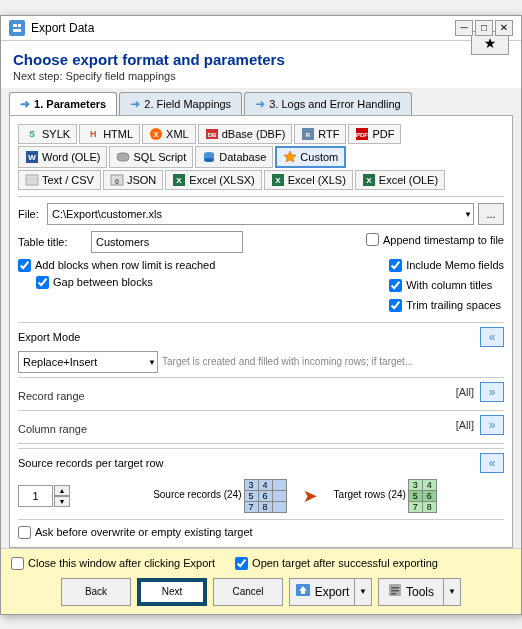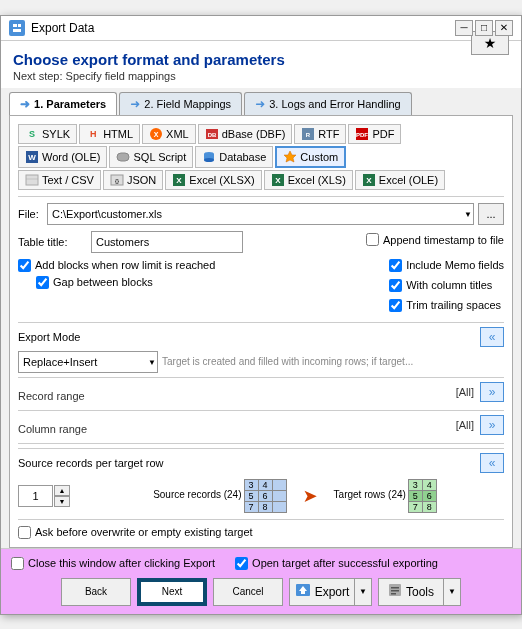--- a/index.html
+++ b/index.html
@@ -208,21 +208,21 @@
       cursor: pointer; display: flex; align-items: center; justify-content: center;
       font-size: 7px;
     }
     .bottom-check-row {
       display: flex; align-items: center; gap: 4px;
       border-top: 1px solid #ccc;
       padding-top: 6px; margin-top: 6px; font-size: 11px;
     }
     .footer-section {
       padding: 8px 10px;
-      background: #f0abfc;
+      background: #fef9c3;
       border-top: 1px solid #ccc;
     }
     .footer-checks {
       display: flex; gap: 20px; margin-bottom: 8px; font-size: 11px;
     }
     .footer-check { display: flex; align-items: center; gap: 4px; }
     .footer-buttons {
       display: flex; gap: 6px; justify-content: center; align-items: center;
     }
     .footer-btn {

